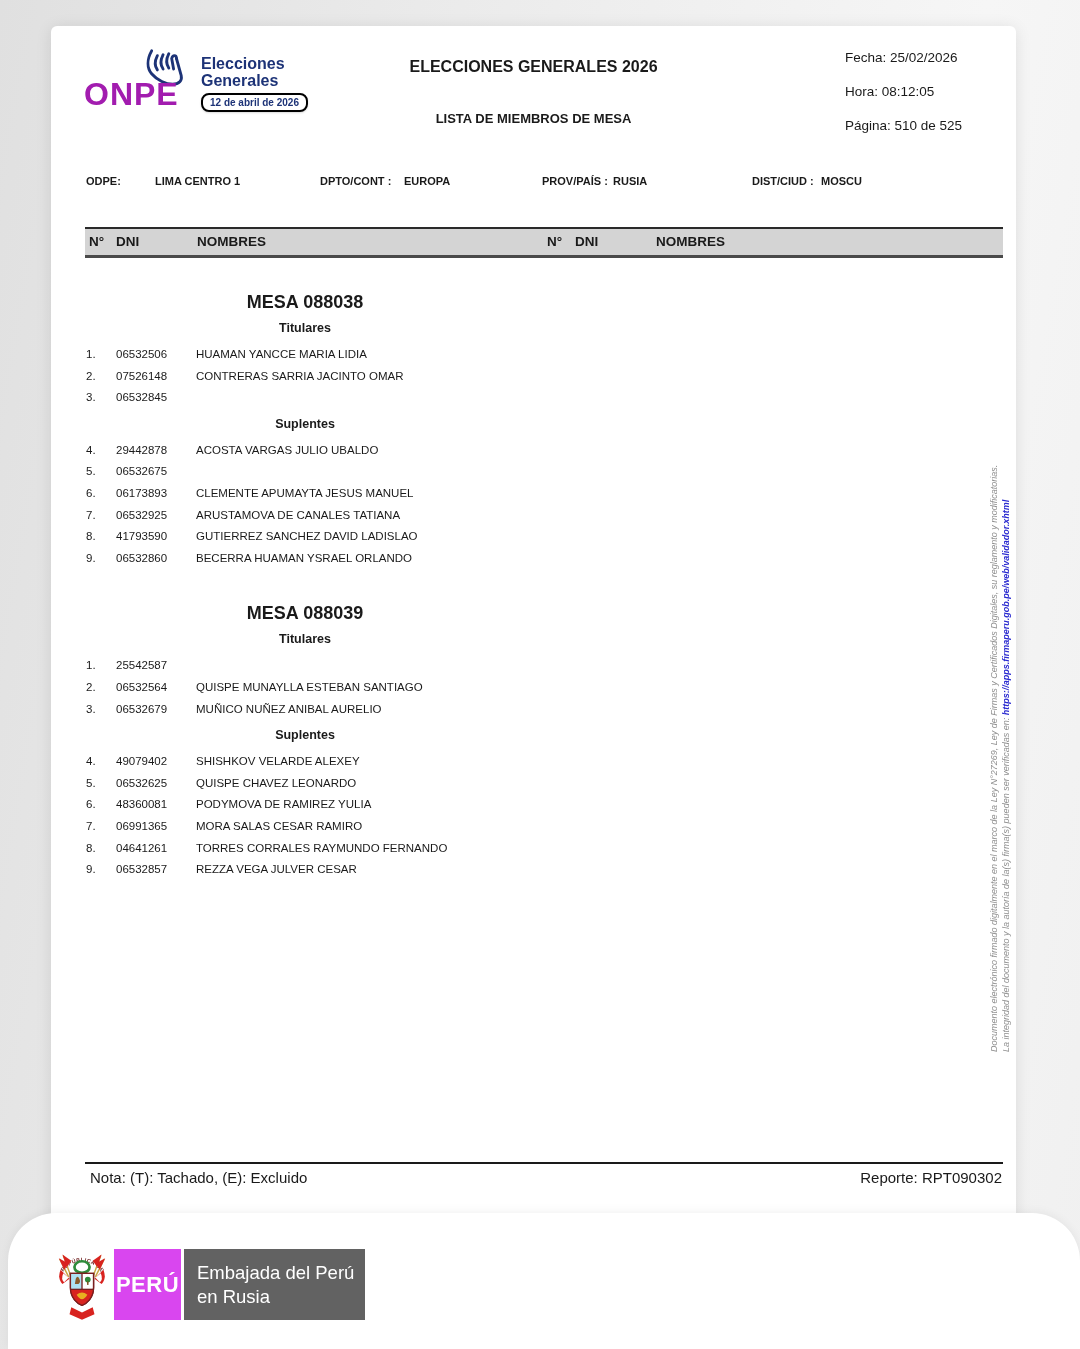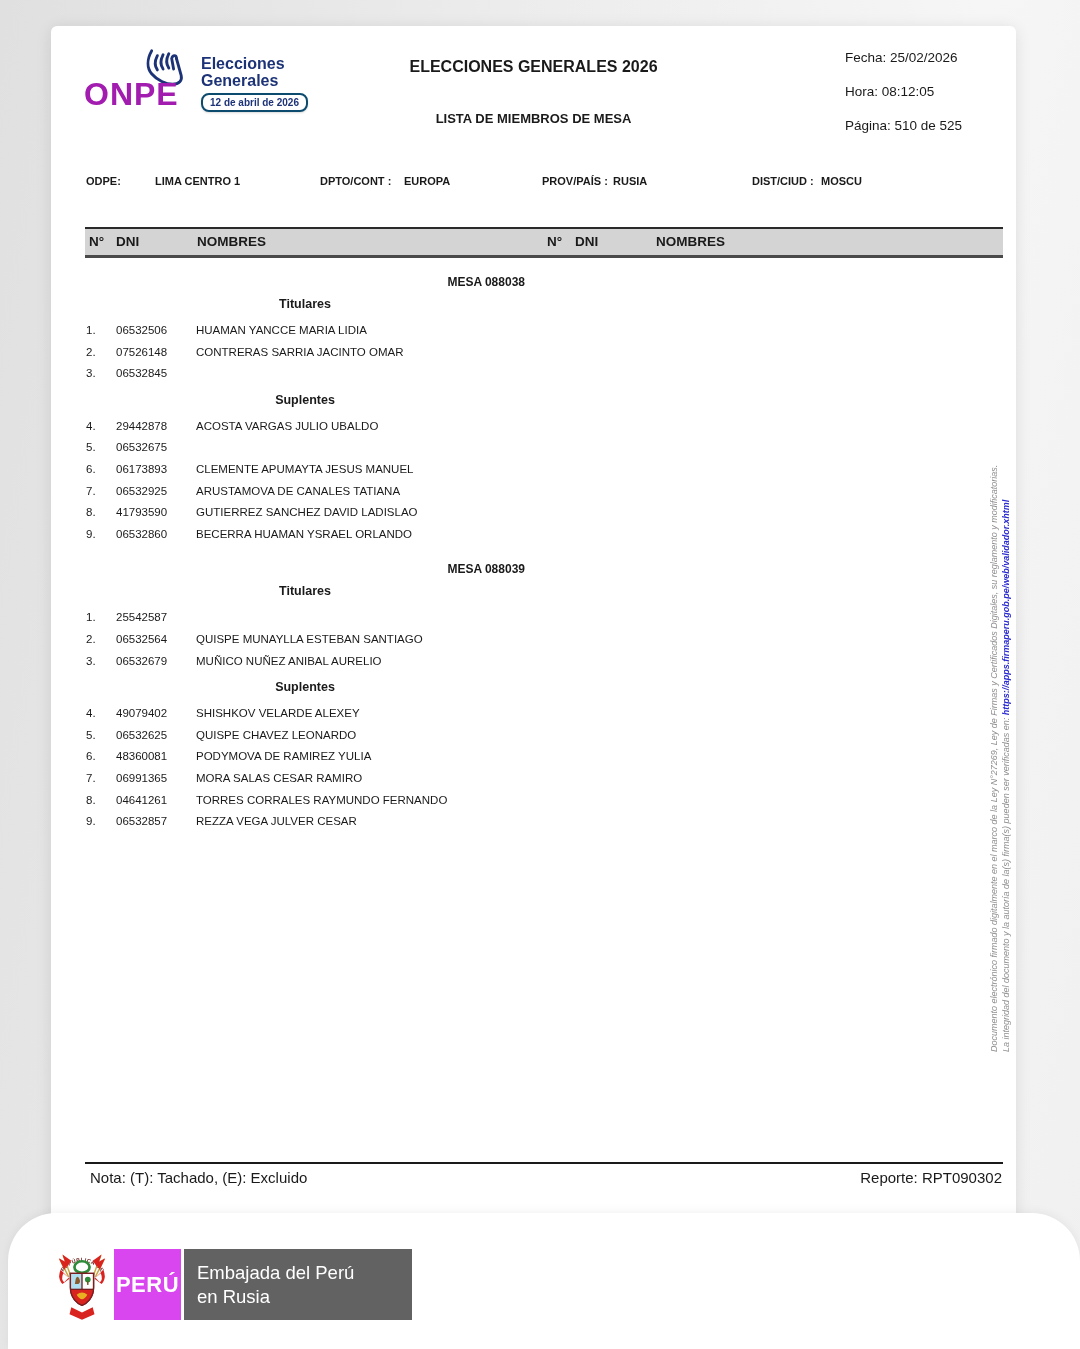--- a/index.html
+++ b/index.html
@@ -18,21 +18,21 @@
     box-shadow:0 2px 16px rgba(0,0,0,.10);
   }
 
   
   .logo { position:absolute; left:33px; top:12px; width:240px; height:95px; }
   .onpe-hand { position:absolute; left:55px; top:10px; width:52px; height:42px; }
   .onpe-word { position:absolute; left:0; top:38px; font-size:32px; font-weight:bold; letter-spacing:1px; color:#1d3377; }
   .logo-tagline { position:absolute; left:117px; top:17px; font-size:16px; line-height:17px; font-weight:bold; color:#1d3377; }
   .logo-badge {
     position:absolute; left:117px; top:55px; background:#fff; color:#1d3377;
-    border:2px solid #0c4a6e; border-radius:8px; padding:2px 7px;
+    border:2px solid #000000; border-radius:8px; padding:2px 7px;
     font-size:10px; font-weight:bold; white-space:nowrap; box-shadow:0 1px 2px rgba(0,0,0,.15);
   }
 
   .doc-title { position:absolute; left:0; right:0; top:32px; text-align:center; font-size:16px; font-weight:bold; }
   .doc-subtitle { position:absolute; left:0; right:0; top:85px; text-align:center; font-size:13px; font-weight:bold; }
 
   .meta { position:absolute; left:794px; top:24px; font-size:13.5px; }
   .meta div { margin-bottom:19px; }
 
   
@@ -47,21 +47,21 @@
   .band {
     position:absolute; left:34px; top:201px; width:918px; height:31px;
     background:#d4d4d4; border-top:2px solid #2a2a2a; border-bottom:3px solid #4a4a4a;
   }
   .band span { position:absolute; top:0; line-height:26px; font-size:13.5px; font-weight:bold; }
   .bh-n1 { left:4px; }   .bh-d1 { left:31px; }  .bh-m1 { left:112px; }
   .bh-n2 { left:462px; } .bh-d2 { left:490px; } .bh-m2 { left:571px; }
 
   
   .content { position:absolute; left:34px; top:232px; width:440px; }
-  .mesa-title { margin-top:17px; text-align:right; font-size:12px; font-weight:bold; }
+  .mesa-title { margin-top:34px; text-align:center; font-size:18px; font-weight:bold; }
   .section-label { margin-top:8px; text-align:center; font-size:12.5px; font-weight:bold; }
   .rows { margin-top:9px; }
   .row { display:grid; grid-template-columns:31px 80px 1fr; line-height:21.6px; font-size:11.5px; }
   .cell-n { padding-left:1px; }
 
   
   .vertical-note {
     position:absolute; left:937px; top:1026px; width:670px;
     transform:rotate(-90deg); transform-origin:0 0;
     font-size:9px; line-height:12px; font-style:italic; color:#8f8f8f;
@@ -80,21 +80,21 @@
     background:#ffffff; border-radius:48px 48px 0 0;
     box-shadow:0 -2px 10px rgba(0,0,0,.05);
   }
   .coat { position:absolute; left:47px; top:30px; width:54px; height:82px; }
   .peru-box {
     position:absolute; left:106px; top:36px; width:67px; height:71px;
     display:flex; align-items:center; justify-content:center;
     color:#fff; font-size:22px; font-weight:bold; letter-spacing:.5px;
   }
   .embassy-box {
-    position:absolute; left:176px; top:36px; width:228px; height:71px;
+    position:absolute; left:176px; top:36px; width:181px; height:71px;
     display:flex; flex-direction:column; justify-content:center;
     padding-left:13px; color:#fff; font-size:18.5px; line-height:24px;
   }
 </style>
 </head>
 <body>
 
 <div class="page">
 
   <div class="logo">

